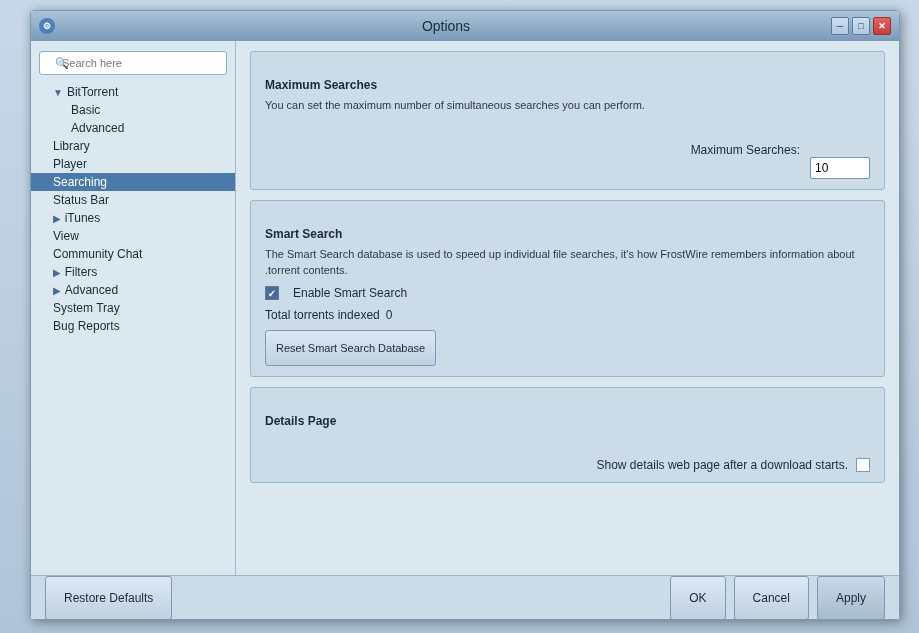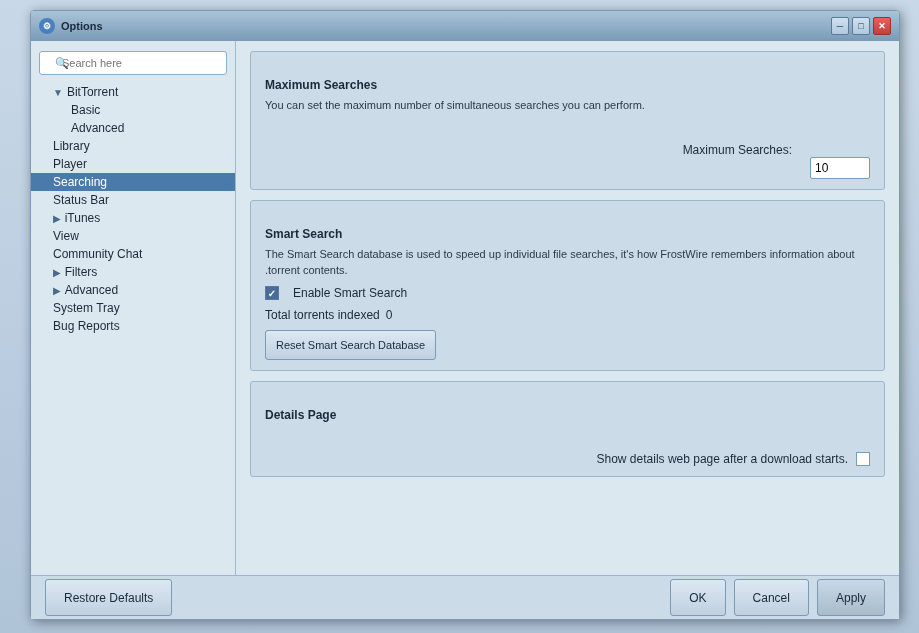--- a/index.html
+++ b/index.html
@@ -47,23 +47,24 @@
     .title-bar-icon {
       width: 16px; height: 16px;
       margin-right: 6px;
       background: #4a80c0;
       border-radius: 50%;
       display: flex; align-items: center; justify-content: center;
       font-size: 9px; color: white; font-weight: bold;
     }
     .title-bar-title {
       flex: 1;
-      font-size: 11px;
-      font-weight: bold;
-      color: #1a2a3a;
+      font-size: 14px;
+      font-weight: normal;
+      color: #1a2a3a;
+      text-align: center;
     }
     .title-bar-controls {
       display: flex; gap: 3px;
     }
     .title-btn {
       width: 18px; height: 18px;
       border: 1px solid #5a7a9a;
       border-radius: 2px;
       cursor: pointer;
       display: flex; align-items: center; justify-content: center;
@@ -174,21 +175,21 @@
       font-size: 11px;
       color: #2a3a4a;
       margin-bottom: 8px;
       line-height: 1.4;
     }
 
     .field-row {
       display: flex;
       align-items: center;
       justify-content: flex-end;
-      gap: 18px;
+      gap: 10px;
       margin-top: 6px;
     }
     .field-label {
       font-size: 12px;
       color: #1a2a3a;
     }
     .field-input {
       width: 60px;
       height: 22px;
       border: 1px solid #7a9ab8;
@@ -231,21 +232,21 @@
       margin-bottom: 8px;
       font-size: 12px;
       color: #1a2a3a;
     }
     .indexed-count {
       font-size: 12px;
       color: #1a2a3a;
     }
 
     .action-btn {
-      height: 30px;
+      height: 36px;
       padding: 0 10px;
       border: 1px solid #7a9ab8;
       border-radius: 3px;
       background: linear-gradient(180deg, #dce8f4 0%, #c0d0e0 100%);
       font-size: 11px;
       cursor: pointer;
       color: #1a2a3a;
     }
 
     .checkbox-plain {
@@ -279,21 +280,21 @@
     }
     .bottom-bar-left {
       flex: 1;
     }
     .bottom-bar-right {
       display: flex;
       gap: 8px;
       border-radius: 13px;
     }
     .dialog-btn {
-      height: 37px;
+      height: 44px;
       padding: 0 18px;
       border: 1px solid #7a9ab8;
       border-radius: 3px;
       background: linear-gradient(180deg, #dce8f4 0%, #c0d0e0 100%);
       font-size: 12px;
       cursor: pointer;
       color: #1a2a3a;
     }
     .dialog-btn.apply-btn {
       background: linear-gradient(180deg, #c8d8e8 0%, #a8bccc 100%);

